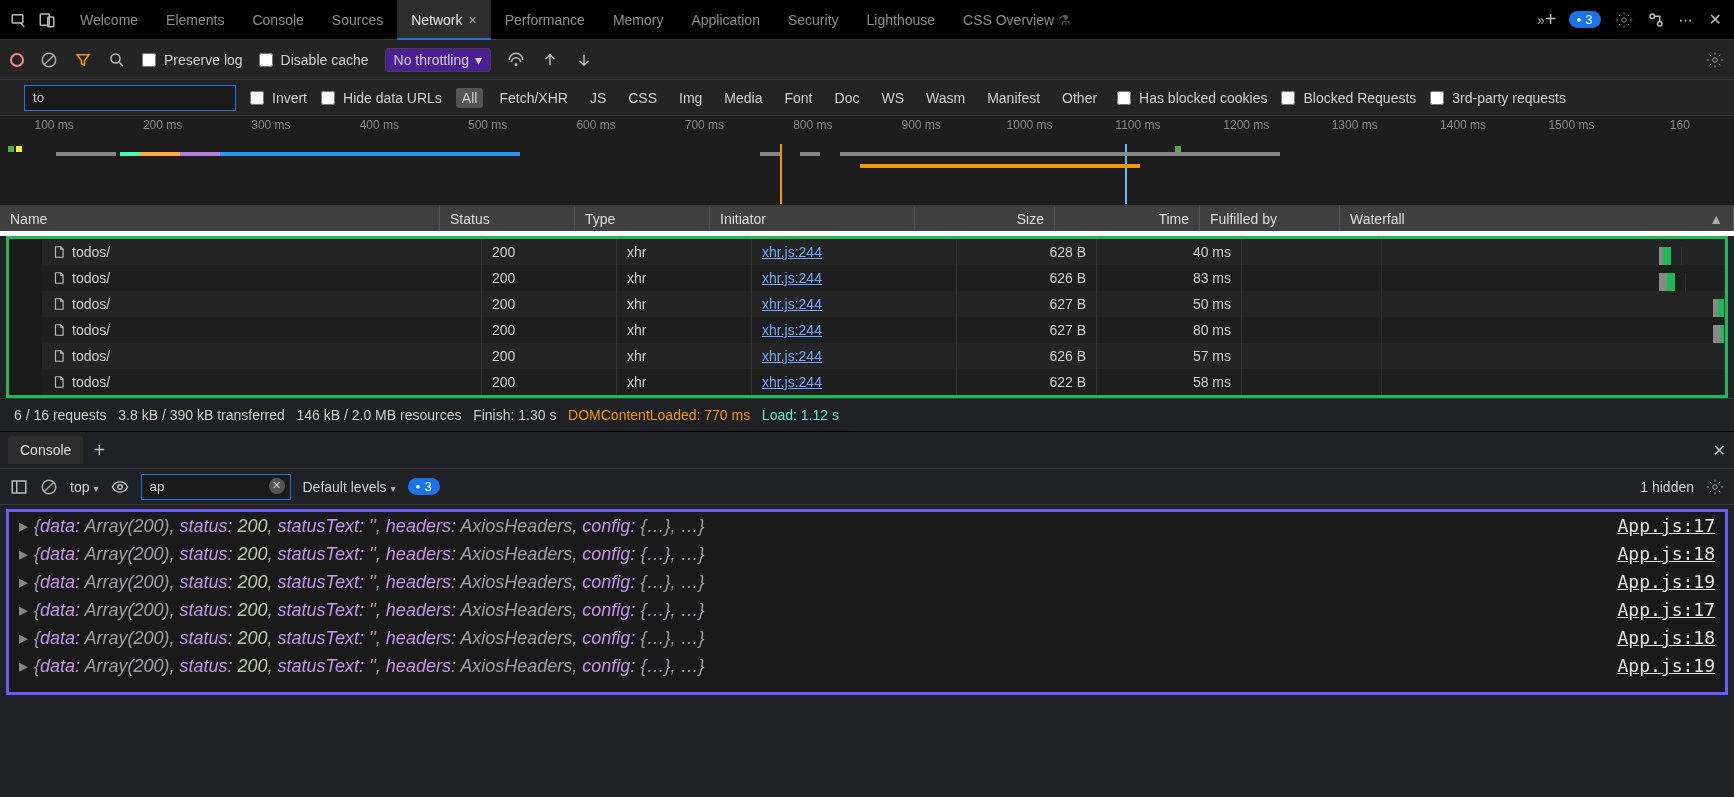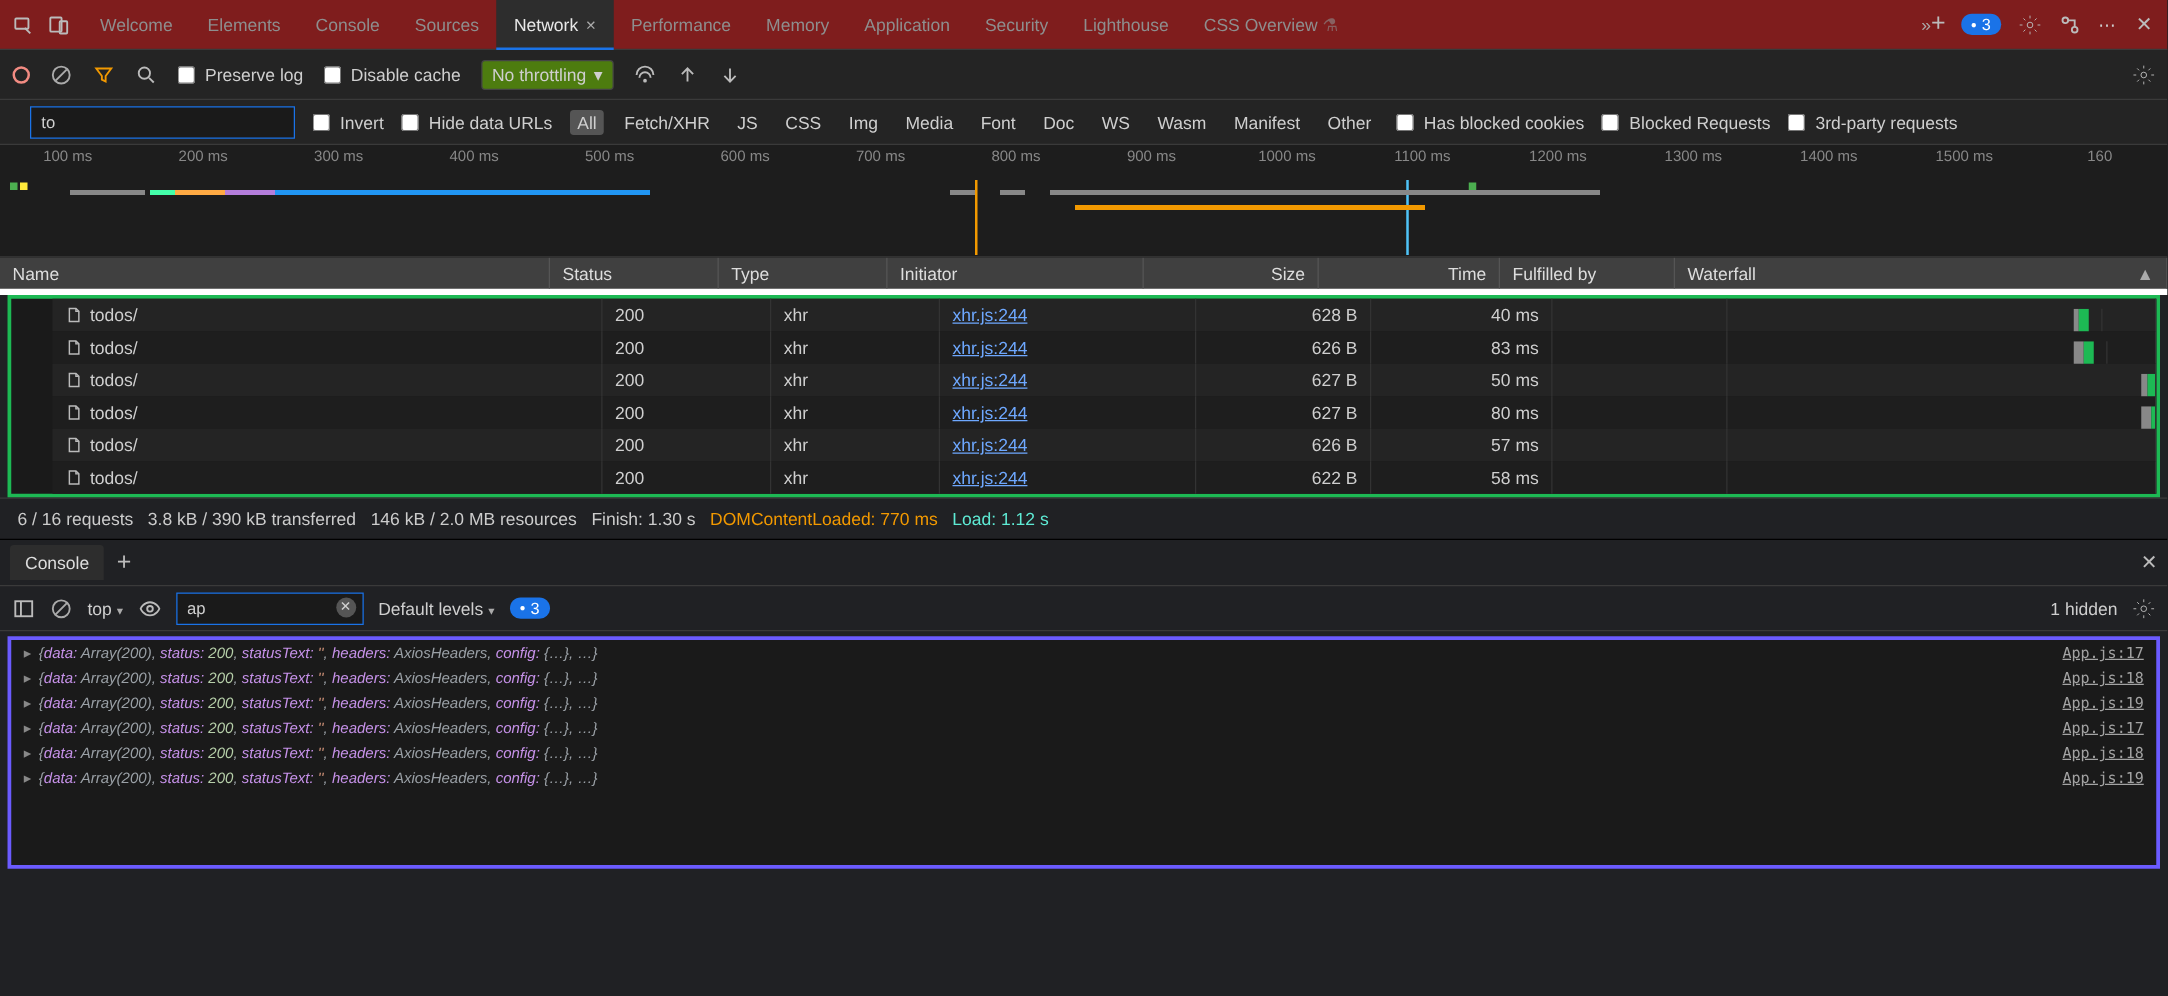--- a/index.html
+++ b/index.html
@@ -1,34 +1,34 @@
 <!DOCTYPE html>
 <html><head>
 <meta charset="utf-8">
 <style>
 * { margin:0; padding:0; box-sizing:border-box; font-family:"Segoe UI",Arial,sans-serif; }
 body { background:#202124; color:#cfcfcf; font-size:14px; width:1734px; height:797px; overflow:hidden; }
-.topbar { display:flex; align-items:center; height:40px; background:#7f1d1d; border-bottom:1px solid #3a3a3a; }
+.topbar { display:flex; align-items:center; height:40px; background:#000000; border-bottom:1px solid #3a3a3a; }
 .topbar .device-icons { display:flex; gap:10px; padding:0 10px; }
 .topbar .tabs { display:flex; align-items:center; flex:1; }
 .topbar .tab { padding:0 14px; height:40px; line-height:40px; color:#8e8e8e; cursor:pointer; }
 .topbar .tab.active { color:#e8e8e8; border-bottom:2px solid #1a73e8; background:#2d2d2d; }
 .topbar .tab .close { margin-left:6px; color:#aaa; }
 .topbar .right { display:flex; gap:14px; align-items:center; padding:0 12px; }
 .badge { background:#1a73e8; color:#fff; border-radius:10px; padding:1px 8px; font-size:13px; display:inline-flex; align-items:center; gap:4px;}
 .badge::before { content:"●"; font-size:8px;}
 .iconbtn { cursor:pointer; color:#cfcfcf; }
 .iconbtn svg { width:18px; height:18px; display:block; }
 .toolbar { display:flex; align-items:center; gap:16px; height:40px; padding:0 10px; background:#242424; border-bottom:1px solid #3a3a3a; }
 .record { width:14px; height:14px; border:2px solid #f28b82; border-radius:50%; }
 .nostop svg { stroke:#aaa; }
 .funnel { color:#f29900; }
 input[type=checkbox]{ accent-color:#666; width:14px; height:14px; margin-right:4px; vertical-align:middle;}
 .cb { display:flex; align-items:center; gap:4px; color:#cfcfcf;}
-.select { display:flex; align-items:center; gap:6px; background:#4d7c0f; border:1px solid #444; padding:3px 8px; border-radius:3px; color:#cfcfcf;}
+.select { display:flex; align-items:center; gap:6px; background:#4c1d95; border:1px solid #444; padding:3px 8px; border-radius:3px; color:#cfcfcf;}
 .filterbar { display:flex; align-items:center; gap:14px; padding:4px 24px; background:#242424; border-bottom:1px solid #3a3a3a; height:36px;}
 .filterbar input.filter { width:212px; background:#1a1a1a; border:1px solid #1a73e8; color:#cfcfcf; padding:4px 8px; outline:none; height:26px;}
 .typefilters { display:flex; gap:10px; align-items:center; }
 .typefilters span { color:#cfcfcf; cursor:pointer; padding:2px 6px; border-radius:3px;}
 .typefilters span.active { background:#555; }
 .timeline { height:90px; background:#1d1d1d; border-bottom:1px solid #3a3a3a; position:relative; overflow:hidden;}
 .timeline .ticks { display:flex; position:absolute; top:2px; width:100%; }
 .timeline .tick { flex:1; text-align:center; color:#888; font-size:12px;}
 .timeline .track { position:absolute; top:28px; left:0; right:0; height:50px;}
 .tabular { background:#1a1a1a; border:3px solid #1db954; margin:0 6px; }
@@ -43,27 +43,27 @@
 .trow .link { color:#6ea8ff; text-decoration:underline; cursor:pointer;}
 .trow .num { justify-content:flex-end; }
 .fileicon { width:14px; height:16px; }
 .summary { padding:8px 14px; color:#ccc; border-top:1px solid #3a3a3a; }
 .summary .dcl { color:#f29900; } .summary .load { color:#5eead4; }
 .drawer-tabs { display:flex; align-items:center; height:38px; background:#202124; border-top:1px solid #000; border-bottom:1px solid #3a3a3a; padding:0 8px; gap:10px;}
 .drawer-tabs .tabbtn { background:#2d2d2d; padding:6px 12px; border-radius:3px 3px 0 0; color:#ddd;}
 .console-tb { display:flex; align-items:center; gap:12px; padding:4px 10px; height:36px; border-bottom:1px solid #3a3a3a;}
 .console-tb input.cf { width:150px; background:#1a1a1a; border:1px solid #1a73e8; color:#cfcfcf; padding:3px 8px 3px 8px; outline:none; height:26px;}
 .console-body { border:3px solid #6b5bff; margin:4px 6px 0 6px; background:#1a1a1a; height:186px; overflow:hidden;}
-.logline { display:flex; justify-content:space-between; padding:3px 10px; font-family:Consolas,monospace; font-size:12px; color:#888;}
+.logline { display:flex; justify-content:space-between; padding:3px 10px; font-family:Consolas,monospace; font-size:18px; color:#888;}
 .logline .expand { color:#888; margin-right:6px;}
 .logline .k { color:#9aa0a6; font-style:italic; } 
 .logline .p { color:#c792ea; font-style:italic; }
 .logline .n { color:#b5cea8; font-style:italic; }
 .logline .s { color:#ce9178; font-style:italic; }
-.logline .src { color:#a3a3a3; text-decoration:underline; cursor:pointer; font-family:Consolas,monospace;}
+.logline .src { color:#e5e5e5; text-decoration:underline; cursor:pointer; font-family:Consolas,monospace;}
 .spacer { flex:1; }
 .chev::after { content:"▾"; margin-left:4px; font-size:10px; color:#aaa;}
 .plus { font-size:20px; color:#bbb;}
 .xbtn { font-size:16px; color:#bbb;}
 .wfcell { position:relative; }
 .wfbar { position:absolute; height:10px; top:8px; display:flex;}
 .wfbar span { height:100%;}
 </style>
 </head>
 <body>

